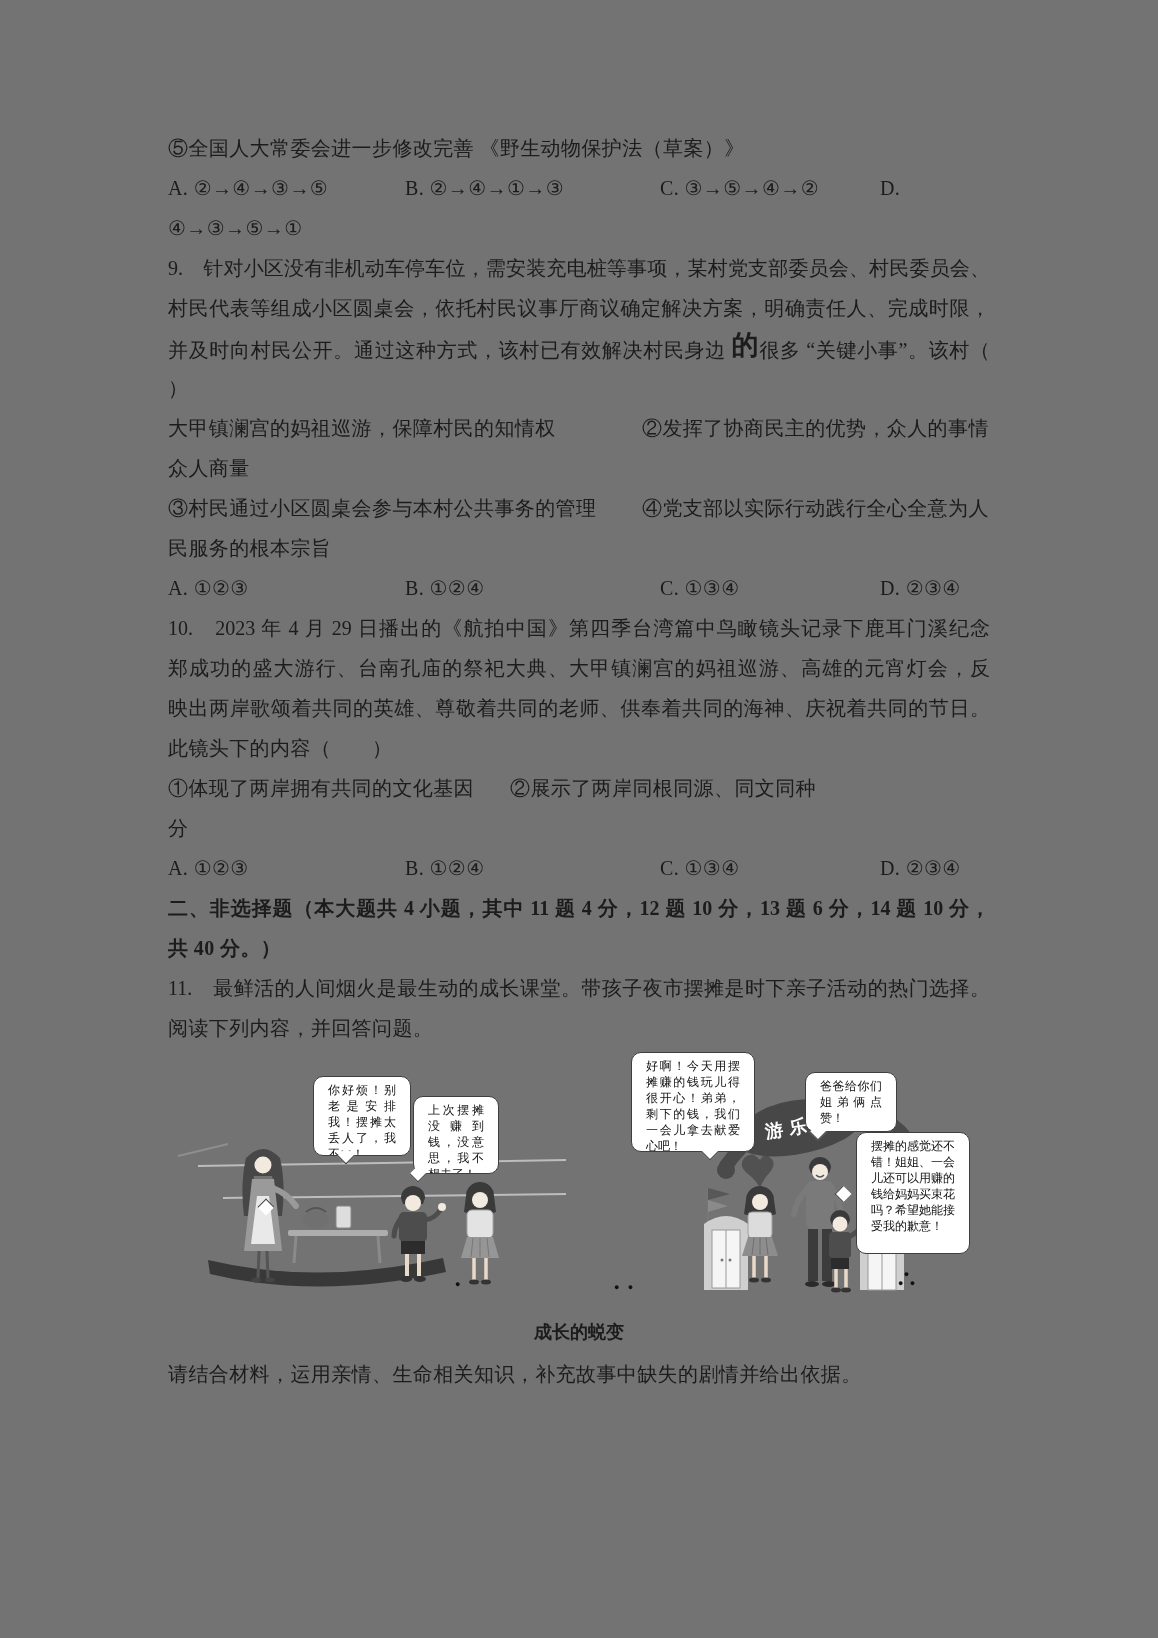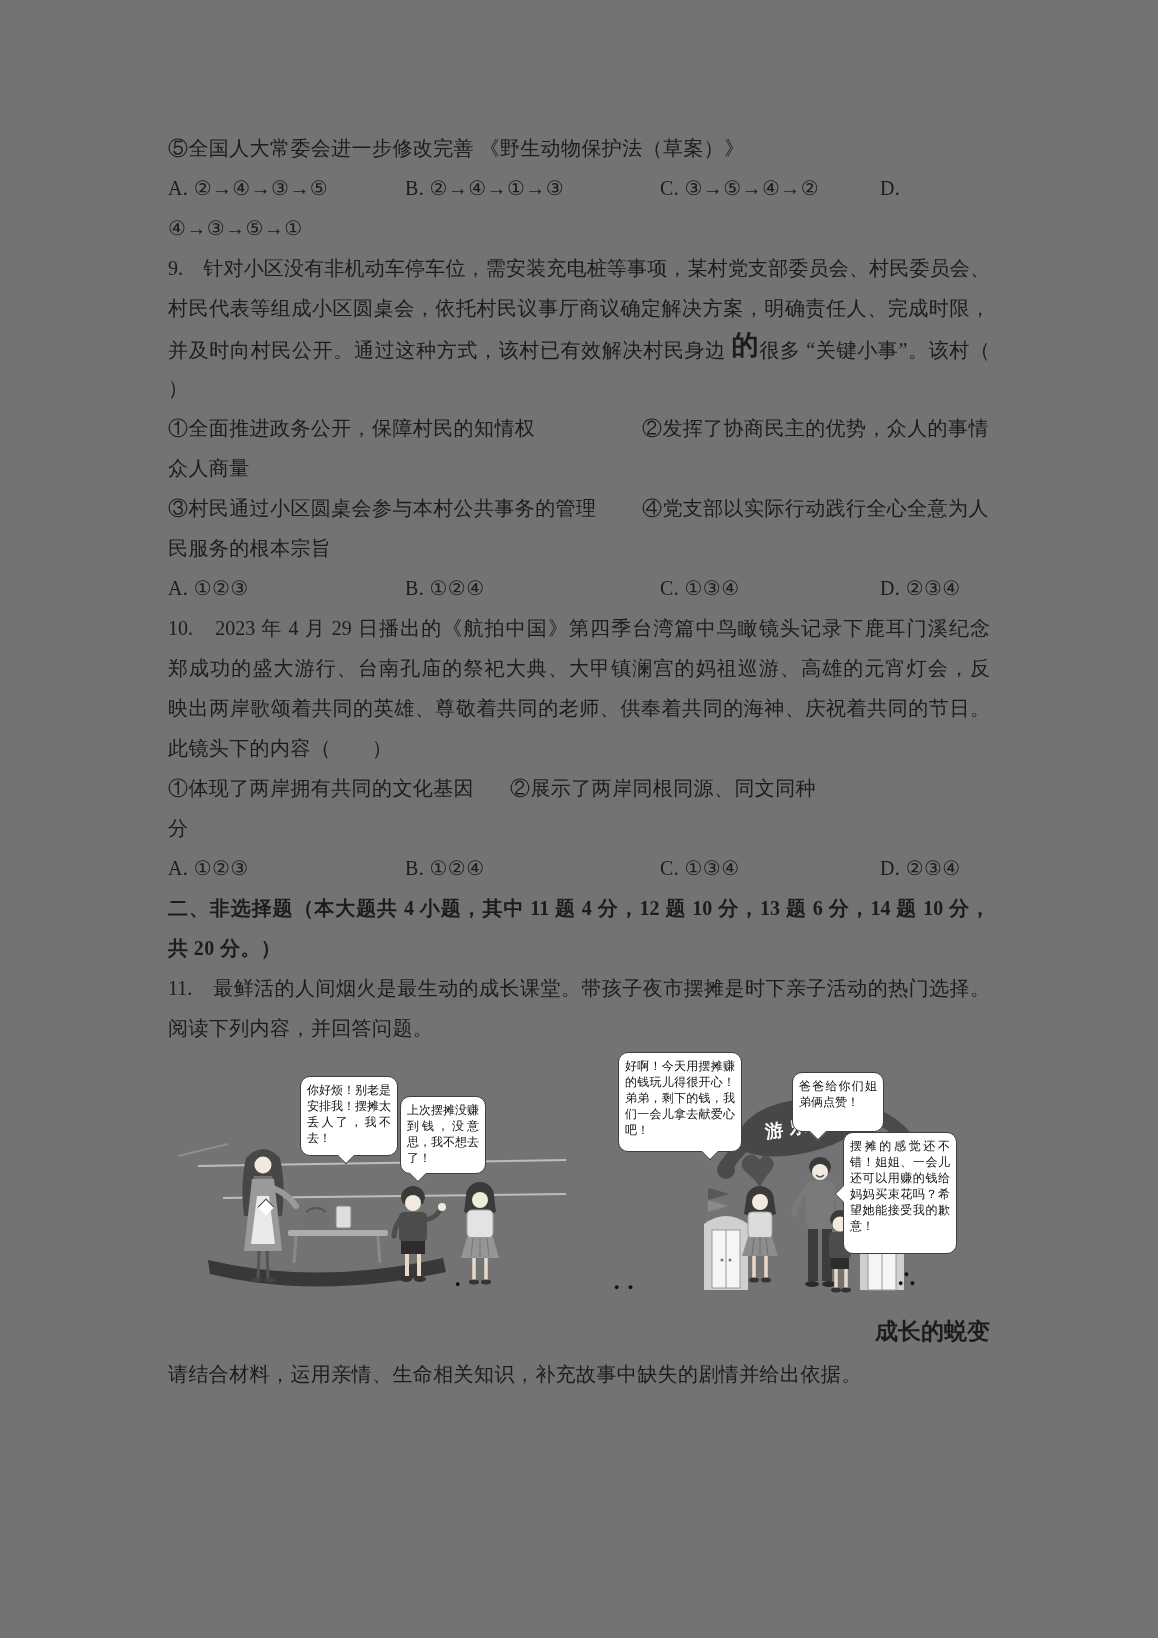--- a/index.html
+++ b/index.html
@@ -16,54 +16,54 @@
   .c474{display:inline-block;width:474px;vertical-align:top;}
   .c342{display:inline-block;width:342px;vertical-align:top;}
   .bde{font-weight:700;font-size:27px;position:relative;top:-3px;letter-spacing:0;}
   
   .comic{position:relative;width:822px;height:262px;}
   .panel{position:absolute;top:0;height:250px;}
   .panel-left{left:0;width:400px;}
   .panel-right{left:440px;width:382px;}
   .panel svg{position:absolute;left:0;top:0;z-index:1;}
   .bubble{position:absolute;z-index:2;box-sizing:border-box;background:#fff;border:1.5px solid #3f3f3f;
-          border-radius:10px;padding:5px 6px;font-size:12px;line-height:16px;color:#111;
-          text-align:justify;overflow:hidden;}
+          border-radius:10px;padding:5px 14px;font-size:12px;line-height:16px;color:#111;
+          text-align:justify;overflow:hidden;margin-left:13px;}
   .tail{position:absolute;width:11px;height:11px;background:#fff;z-index:3;}
   .t-down{border-right:1.5px solid #3f3f3f;border-bottom:1.5px solid #3f3f3f;transform:rotate(45deg);}
   .t-up{border-left:1.5px solid #3f3f3f;border-top:1.5px solid #3f3f3f;transform:rotate(45deg);}
   .t-left{border-left:1.5px solid #3f3f3f;border-bottom:1.5px solid #3f3f3f;transform:rotate(45deg);}
   .sign{position:absolute;left:128px;top:52px;width:118px;height:54px;z-index:2;background:#474747;
         border-radius:48% 52% 55% 45% / 62% 55% 45% 38%;transform:rotate(-9deg);
         display:flex;align-items:center;justify-content:center;color:#fff;font-weight:700;
         font-size:18px;letter-spacing:6px;padding-left:6px;}
   .dots{position:absolute;z-index:2;font-size:9px;color:#111;letter-spacing:3px;line-height:9px;}
   .dots div{text-align:center;letter-spacing:2px;}
-  .caption{width:822px;height:44px;line-height:44px;text-align:right;font-size:23px;font-weight:700;}
+  .caption{width:822px;height:44px;line-height:44px;text-align:center;font-size:18px;font-weight:700;}
 </style>
 </head>
 <body>
 
 <div class="page">
   <div class="content">
 
     <div class="line">⑤全国人大常委会进一步修改完善 《野生动物保护法（草案）》</div>
     <div class="line optrow">
       <span class="o0">A.  ②→④→③→⑤</span>
       <span class="o1">B.  ②→④→①→③</span>
       <span class="o2">C.  ③→⑤→④→②</span>
       <span class="o3">D.</span>
     </div>
     <div class="line">④→③→⑤→①</div>
 
     <div class="line j">9.　针对小区没有非机动车停车位，需安装充电桩等事项，某村党支部委员会、村民委员会、</div>
     <div class="line j">村民代表等组成小区圆桌会，依托村民议事厅商议确定解决方案，明确责任人、完成时限，</div>
     <div class="line j"><span>并及时向村民公开。通过这种方式，该村已有效解决村民身边 </span><span class="bde">的</span><span>很多 “关键小事”。该村（</span></div>
     <div class="line">）</div>
-    <div class="line"><span class="c474">①全面推进政务公开，保障村民的知情权</span><span>②发挥了协商民主的优势，众人的事情</span></div>
+    <div class="line"><span class="c474">大甲镇澜宫的妈祖巡游，保障村民的知情权</span><span>②发挥了协商民主的优势，众人的事情</span></div>
     <div class="line">众人商量</div>
     <div class="line"><span class="c474">③村民通过小区圆桌会参与本村公共事务的管理</span><span>④党支部以实际行动践行全心全意为人</span></div>
     <div class="line">民服务的根本宗旨</div>
     <div class="line optrow">
       <span class="o0">A.  ①②③</span>
       <span class="o1">B.  ①②④</span>
       <span class="o2">C.  ①③④</span>
       <span class="o3">D.  ②③④</span>
     </div>
 
@@ -74,21 +74,21 @@
     <div class="line"><span class="c342">①体现了两岸拥有共同的文化基因</span><span>②展示了两岸同根同源、同文同种</span></div>
     <div class="line">分</div>
     <div class="line optrow">
       <span class="o0">A.  ①②③</span>
       <span class="o1">B.  ①②④</span>
       <span class="o2">C.  ①③④</span>
       <span class="o3">D.  ②③④</span>
     </div>
 
     <div class="line j bold">二、非选择题（本大题共 4 小题，其中 11 题 4 分，12 题 10 分，13 题 6 分，14 题 10 分，</div>
-    <div class="line bold">共 20 分。）</div>
+    <div class="line bold">共 40 分。）</div>
 
     <div class="line j">11.　最鲜活的人间烟火是最生动的成长课堂。带孩子夜市摆摊是时下亲子活动的热门选择。</div>
     <div class="line">阅读下列内容，并回答问题。</div>
 
     <div class="comic">
 
       <div class="panel panel-left">
         <svg width="400" height="250" viewBox="0 0 400 250">
           <g stroke="#bdbdbd" stroke-width="2" fill="none">
             <path d="M30 118 L398 112"></path>

